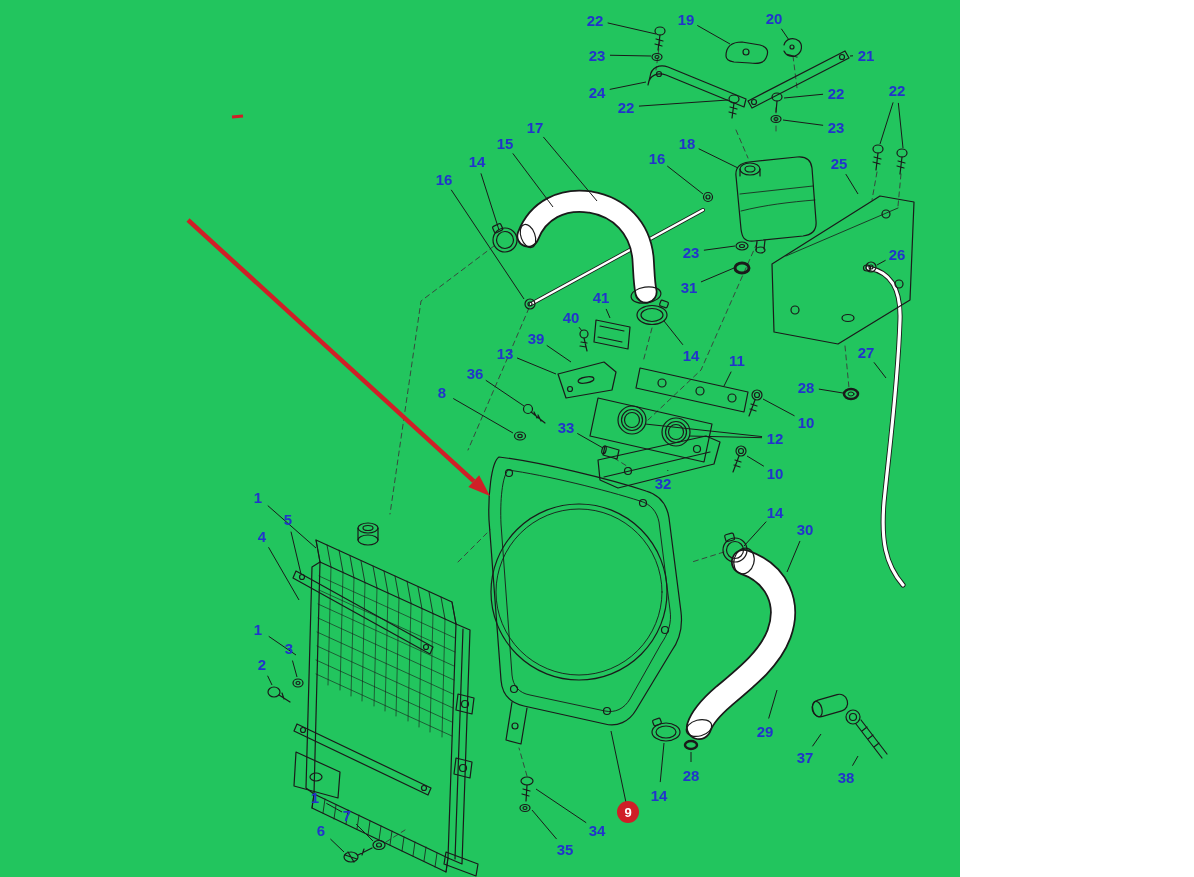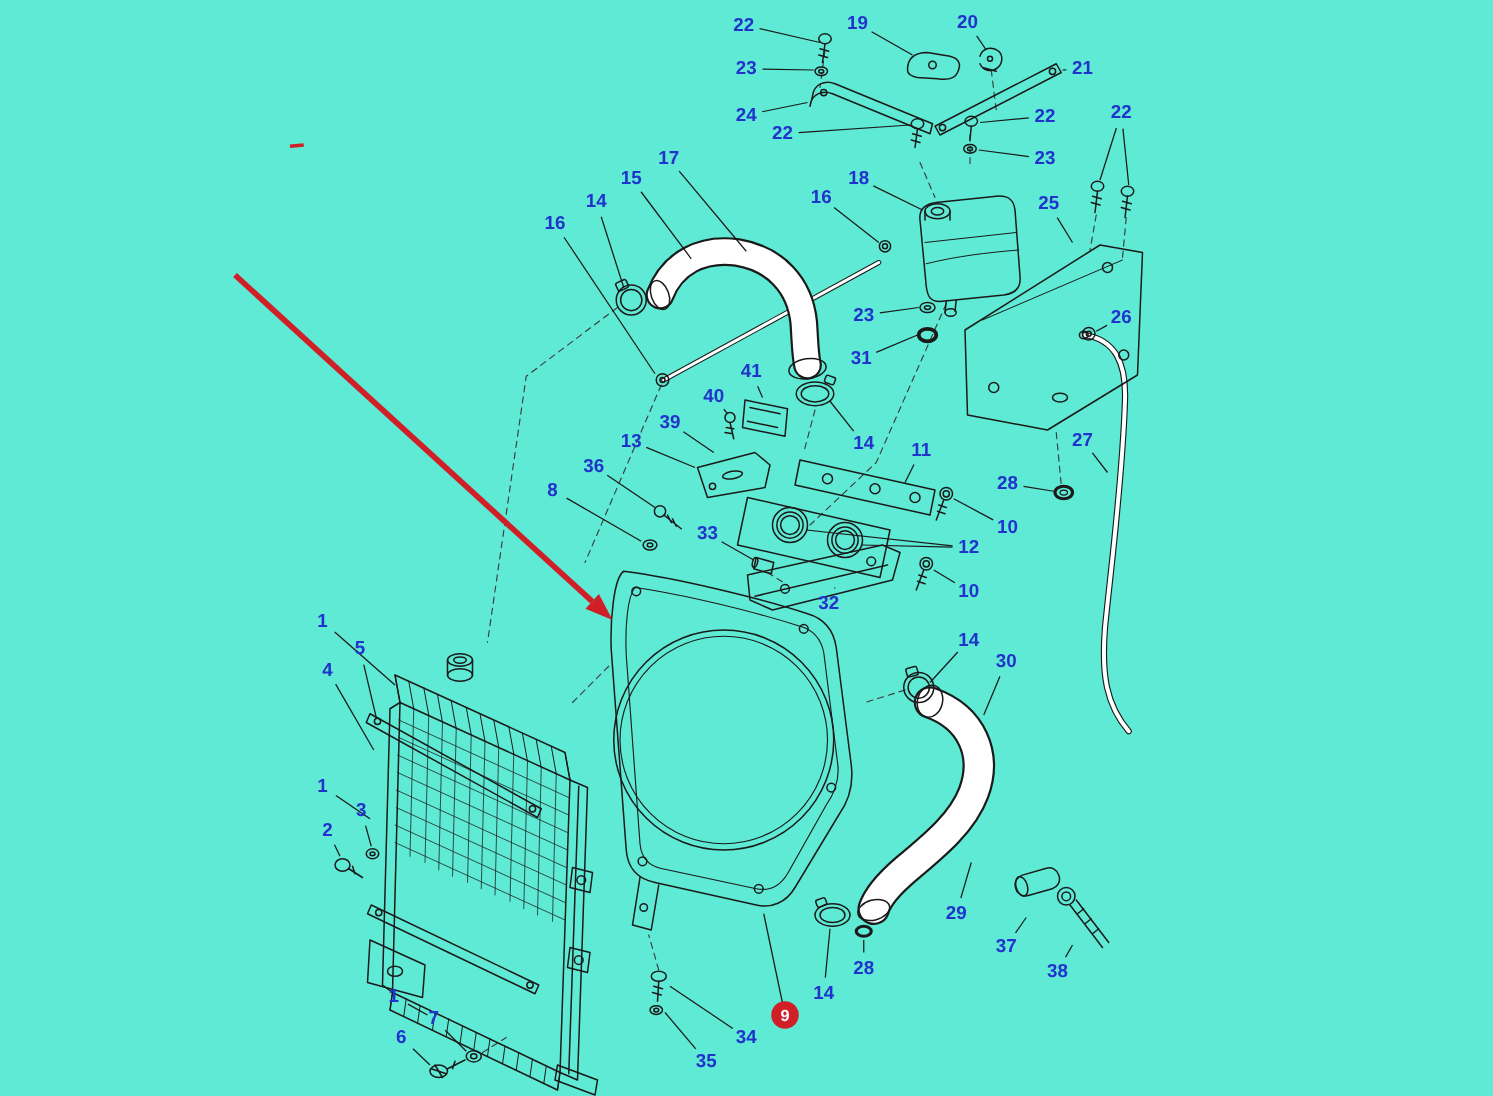--- a/index.html
+++ b/index.html
@@ -1,20 +1,20 @@
 <!DOCTYPE html>
 <html><head>
 <meta charset="utf-8">
 <style>
   html, body { margin: 0; padding: 0; background: #ffffff; }
   .stage {
     position: relative;
-    width: 1194px;
+    width: 960px;
     height: 877px;
-    background: #5eead4;
+    background: #22c55e;
     overflow: hidden;
     font-family: "Liberation Sans", sans-serif;
   }
   #diagram-svg { position: absolute; left: 0; top: 0; width: 1194px; height: 877px; }
   .callout-text {
     font-family: "Liberation Sans", sans-serif;
     font-weight: bold;
     font-size: 15px;
     text-anchor: middle;
     dominant-baseline: central;

